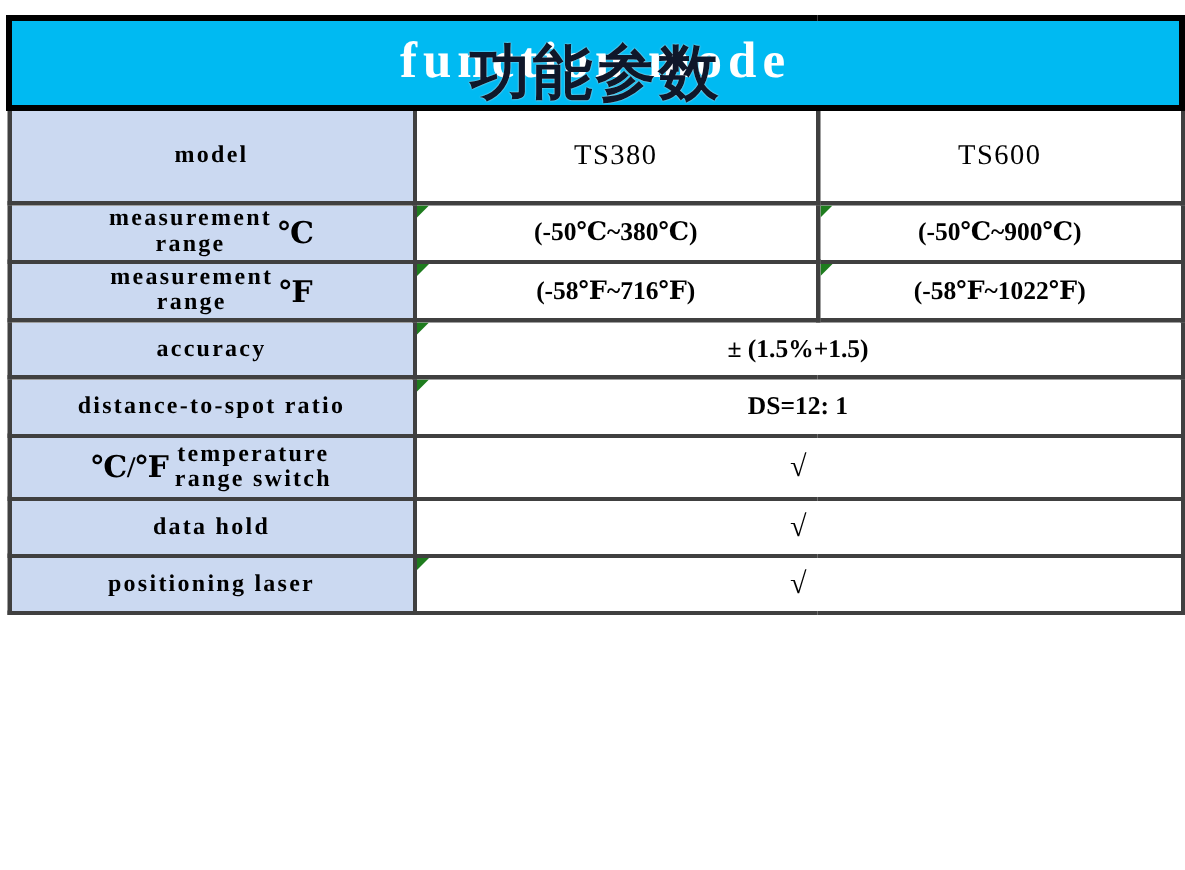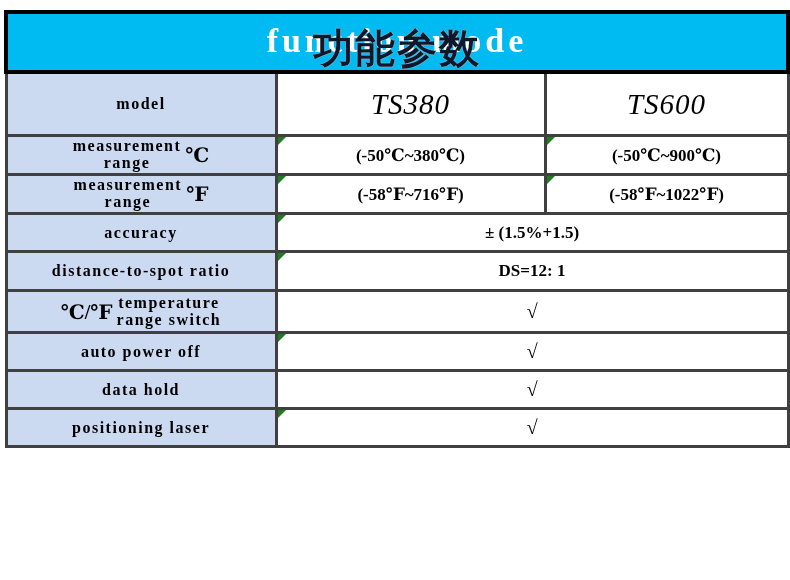--- a/index.html
+++ b/index.html
@@ -30,21 +30,21 @@
     position:absolute;left:0;right:0;top:6px;
     color:#0f172a;font-size:40px;font-weight:bold;letter-spacing:2px;
     font-family:"DejaVu Sans","Liberation Sans",sans-serif;
     text-shadow:0 0 1px #fff;
   }
   td.label-cell{
     background:#CBD9F1;
     font-weight:bold;font-size:16px;letter-spacing:1.5px;
   }
   td.value-cell{background:#ffffff;font-weight:bold;font-size:17px;}
-  td.model-cell{background:#ffffff;font-size:29px;font-weight:normal;letter-spacing:1px;font-style:italic;}
+  td.model-cell{background:#ffffff;font-size:19px;font-weight:normal;letter-spacing:1px;}
   .red{color:#E8251C;}
   .check{font-size:20px;font-weight:bold;font-style:italic;}
   .pre{white-space:pre;}
   
   .tri{
     position:absolute;top:0;left:0;width:0;height:0;
     border-top:8px solid #1E7C1E;border-right:8px solid transparent;
   }
   
   .stack{display:inline-block;vertical-align:middle;line-height:1.05;}
@@ -143,27 +143,20 @@
           <span>temperature</span><br>
           <span>range switch</span>
         </span>
       </div>
     </td>
     <td class="value-cell" colspan="2">
       <span class="check">√</span>
     </td>
   </tr>
 
-  <tr>
-    <td class="label-cell" style="height:33px">auto power off</td>
-    <td class="value-cell" colspan="2">
-      <span class="tri"></span>
-      <span class="check">√</span>
-    </td>
-  </tr>
 
   <tr>
     <td class="label-cell" style="height:33px">data hold</td>
     <td class="value-cell" colspan="2">
       <span class="check">√</span>
     </td>
   </tr>
 
 
   <tr>

